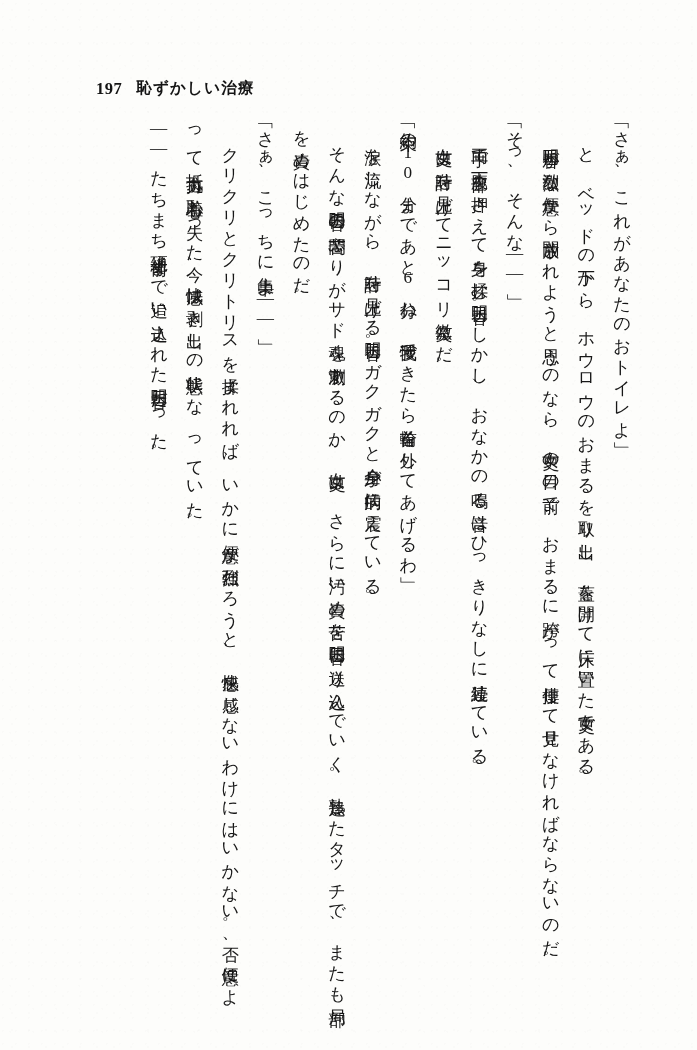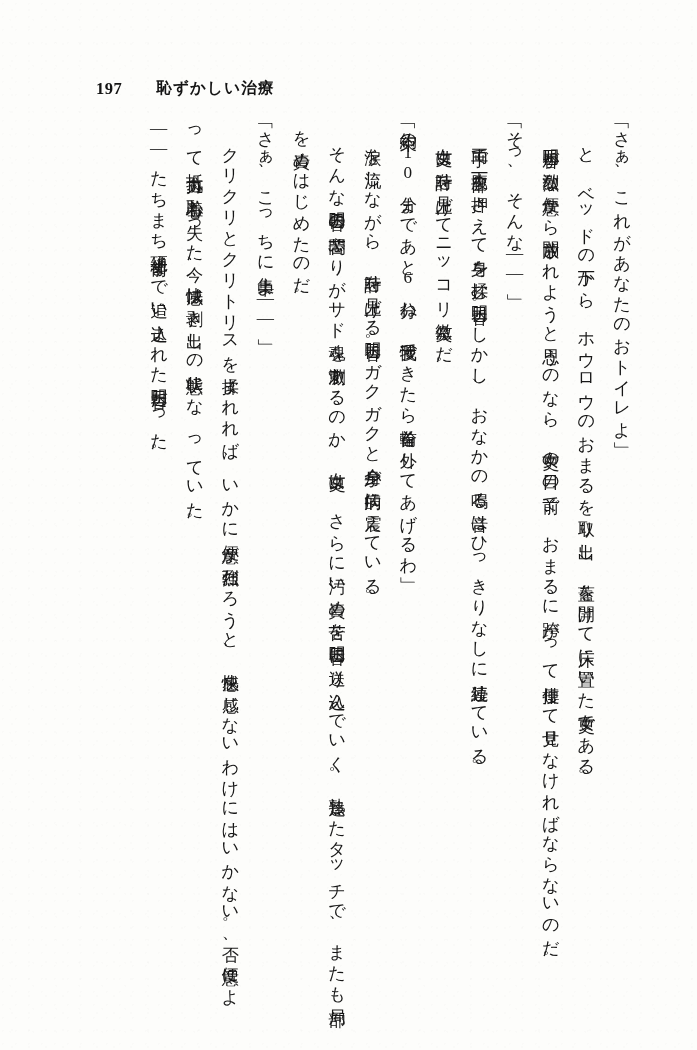--- a/index.html
+++ b/index.html
@@ -49,21 +49,20 @@
     font-size: 16.5px;
     font-weight: bold;
     letter-spacing: 0.5px;
     color: #141414;
   }
   .chapter-title {
     font-size: 15.5px;
     font-weight: bold;
     letter-spacing: 1.2px;
     color: #141414;
-    margin-left: 20px;
   }
 
   .body-text {
     position: absolute;
     top: 118px;
     right: 58px;
     height: 880px;
     width: 570px;
     writing-mode: vertical-rl;
     text-orientation: upright;

